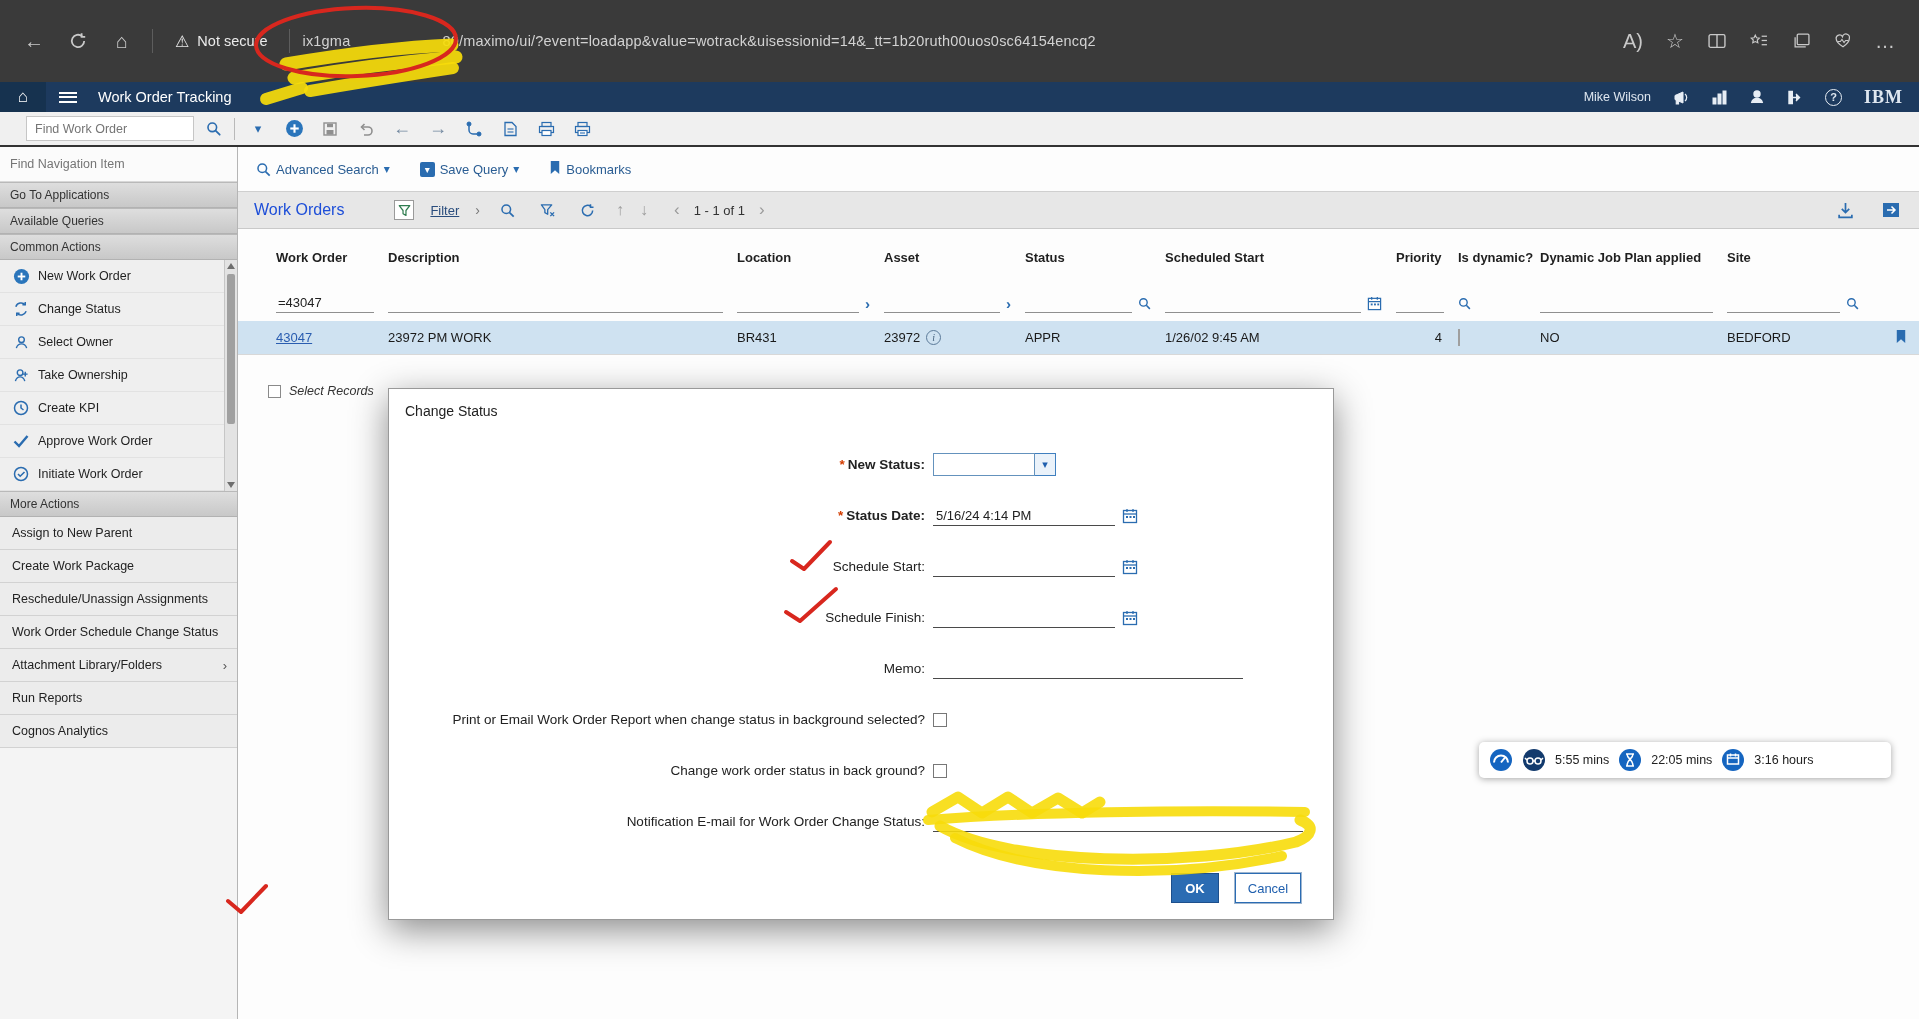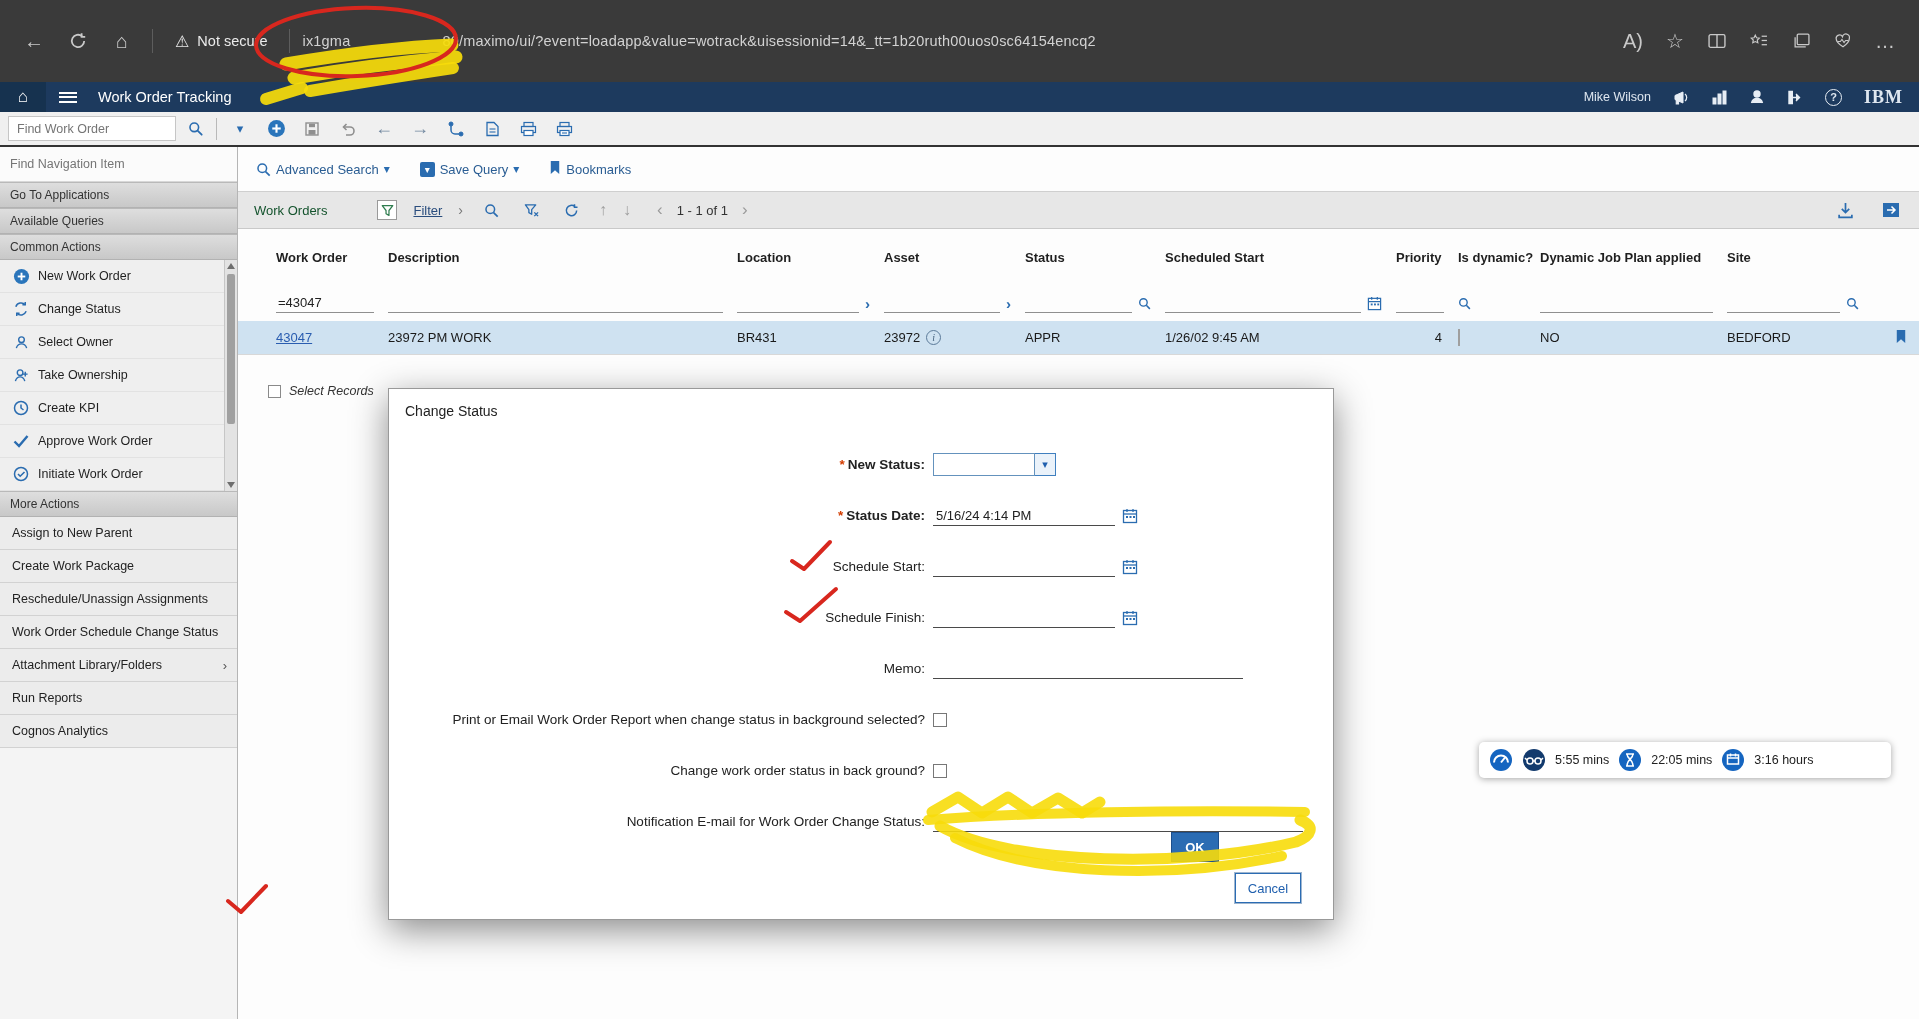--- a/index.html
+++ b/index.html
@@ -38,21 +38,21 @@
   .ab-icon { display:flex; align-items:center; color:#e8eef5; }
   .ab-icon svg { fill:#e8eef5; stroke:#e8eef5; }
   .help-circle { width:17px; height:17px; border:1.4px solid #e8eef5; border-radius:50%;
     display:flex; align-items:center; justify-content:center; font-size:11px; font-weight:bold; }
   .ibm { font-family:"Liberation Serif", serif; font-weight:bold; font-size:18px; letter-spacing:1px; }
 
   
   .toolbar { position:absolute; top:112px; left:0; width:100%; height:35px; background:#f0f0f0;
     border-bottom:2px solid #333; display:flex; align-items:center; padding:0 8px; gap:6px; z-index:5; }
   .find-box { width:168px; height:25px; background:#fff; border:1px solid #c6c6c6; font-size:12.5px;
-    padding:0 8px; color:#444; font-family:"Liberation Sans", sans-serif; }
+    padding:0 8px; color:#444; font-family:"Liberation Sans", sans-serif;margin-left:18px; }
   .tb-ic { display:flex; align-items:center; justify-content:center; width:26px; height:26px; }
   .v-divider { width:1px; height:22px; background:#b9b9b9; margin:0 2px; }
   .tb-btn { width:30px; height:26px; display:flex; align-items:center; justify-content:center;
     font-size:16px; border-radius:3px; }
   .blue { color:#2a6cb0; } .blue svg { stroke:#2a6cb0; fill:none; }
   .gray { color:#8f8f8f; } .gray svg { stroke:#8f8f8f; fill:none; }
   .steel { color:#7389a0; font-size:18px; }
   .chev { font-size:13px; }
 
   
@@ -87,21 +87,21 @@
     color:#2a5d93; font-size:13px; }
   .qlink { display:flex; align-items:center; gap:5px; }
   .qlink svg { stroke:#2a6cb0; fill:none; }
   .qlink .bm svg { fill:#2a6cb0; stroke:none; }
   .qchev { color:#2a6cb0; font-size:12px; }
   .sq-ic { width:15px; height:15px; background:#2a6cb0; display:flex; align-items:center;
     justify-content:center; color:#fff; font-size:10px; border-radius:2px; }
 
   .wobar { height:38px; background:#e7e7e7; border-top:1px solid #cfcfcf; border-bottom:1px solid #c9c9c9;
     display:flex; align-items:center; padding:0 16px; gap:16px; font-size:13px; color:#333; }
-  .wobar .wo-title { color:#14532d; margin-right:34px; font-size:13px; }
+  .wobar .wo-title { color:#1d4ed8; margin-right:34px; font-size:16px; }
   .funnel-box { width:20px; height:20px; border:1px solid #9a9a9a; background:#fff;
     display:flex; align-items:center; justify-content:center; }
   .funnel-box svg { stroke:#2f7d4f; fill:none; }
   .filter-link { color:#2a4d7d; text-decoration:underline; }
   .wob-chev { color:#777; font-size:14px; }
   .wob-ic { display:flex; align-items:center; justify-content:center; width:24px; height:24px; }
   .arr-dis { color:#9f9f9f; font-size:16px; }
   .pag { display:flex; align-items:center; gap:14px; color:#333; margin-left:10px; }
   .pag .pg-arrow { color:#9a9a9a; font-size:17px; }
   .wobar-right { margin-left:auto; display:flex; align-items:center; gap:22px; }
@@ -149,21 +149,21 @@
   .sel-btn { width:21px; border:1px solid #3f7fbf; border-left:none; background:#eaf2fa;
     color:#1f5fae; display:flex; align-items:center; justify-content:center; font-size:11px; }
   .cal { display:flex; align-items:center; color:#2a6cb0; }
   .cal svg { stroke:#2a6cb0; fill:none; }
   .dlg-cb { width:14px; height:14px; border:1px solid #777; background:#fff; margin-left:8px; }
   .dlg-buttons { position:absolute; right:32px; bottom:16px; display:flex; gap:16px; }
   .btn-ok { width:48px; height:30px; background:#2b6cb3; color:#fff; font-weight:bold; font-size:13px;
     border:1px solid #1d4f8c; display:flex; align-items:center; justify-content:center; }
   .btn-cancel { min-width:66px; height:30px; background:#fff; color:#1f5fae; font-size:13px;
     border:1px solid #2b6cb3; box-shadow:0 0 0 1px #9fb6cf; display:flex; align-items:center;
-    justify-content:center; padding:0 10px;margin-top:41px; }
+    justify-content:center; padding:0 10px; }
 
   
   .timer { position:absolute; left:1479px; top:742px; width:412px; height:36px; background:#fff;
     border-radius:5px; box-shadow:0 1px 7px rgba(0,0,0,.35); display:flex; align-items:center;
     padding:0 10px; gap:9px; font-size:12.5px; color:#222; z-index:60; }
   .t-ic { width:24px; height:24px; flex:0 0 auto; display:flex; }
 
   
   .annotations { position:absolute; left:0; top:0; z-index:200; pointer-events:none; }
 </style>

